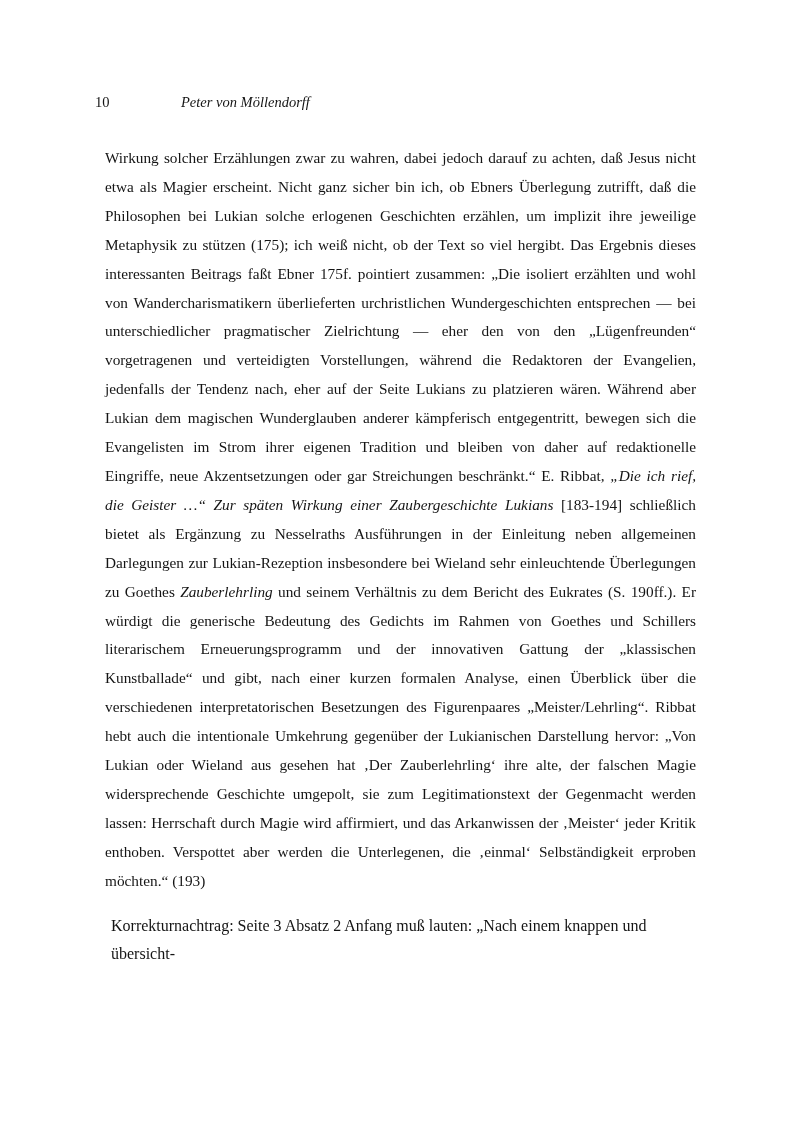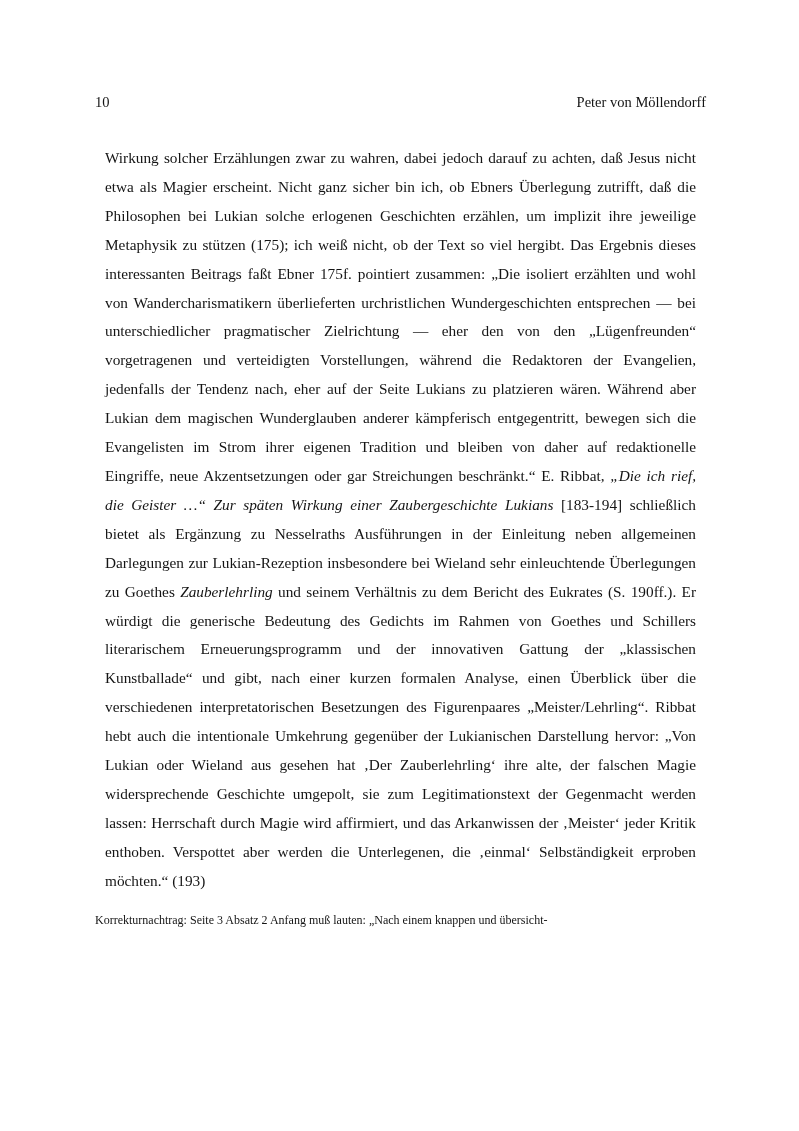--- a/index.html
+++ b/index.html
@@ -40,22 +40,23 @@
   .runhead .folio {
     position: absolute;
     left: 0;
     top: 0;
   }
   .runhead .runtitle {
     position: absolute;
     left: 0;
     right: 0;
     top: 0;
-    text-align: right;
+    text-align: left;
     padding-left: 86px;
+    font-style: italic;
   }
   
   .para {
     font-size: 15.3px;
     line-height: 28.9px;
     text-align: justify;
     text-justify: inter-word;
     margin: 10px;
     hyphens: none;
     word-spacing: 0.1px;
@@ -66,24 +67,24 @@
   .gap-sig {
     margin-top: 61px;
   }
   .sig {
     font-size: 15.3px;
     line-height: 28.9px;
     text-align: left;
     margin: 0;
   }
   .note {
-    font-size: 12px;
+    font-size: 16px;
     line-height: 28.9px;
     text-align: left;
-    margin: 0;
+    margin: 16px;
   }
   i, .ital {
     font-style: italic;
   }
 </style>
 </head>
 <body>
 
 <div class="page">
 

